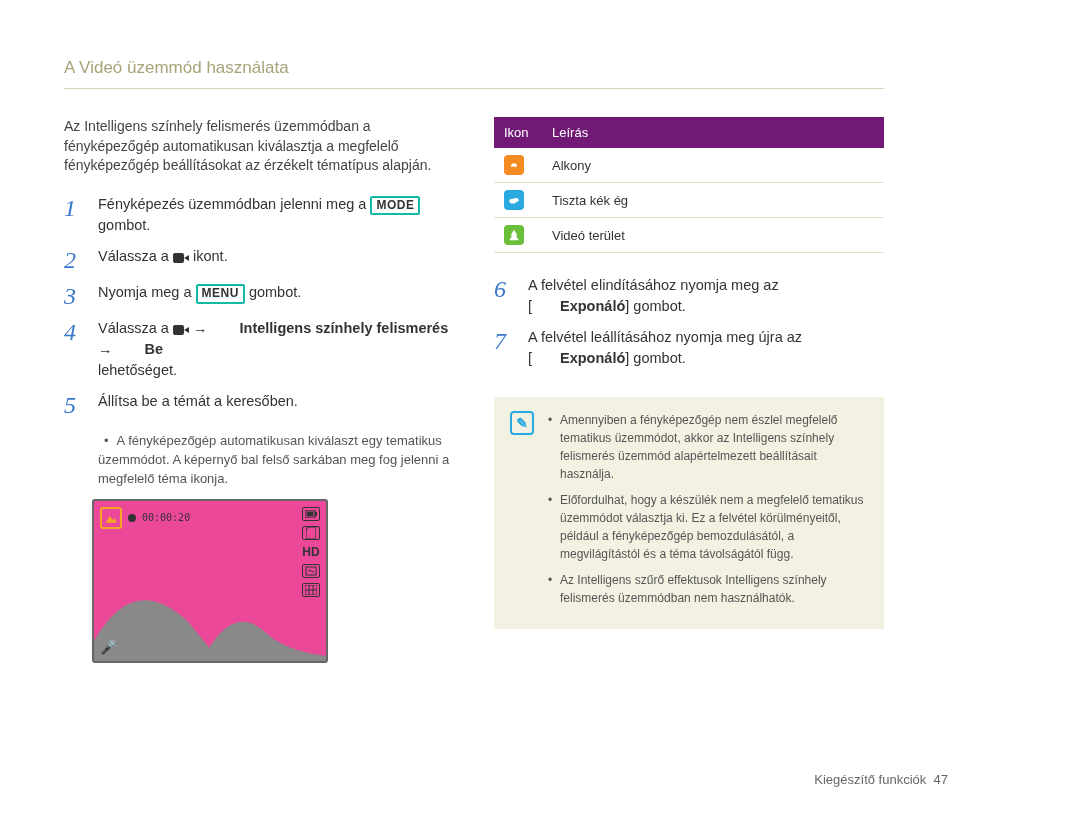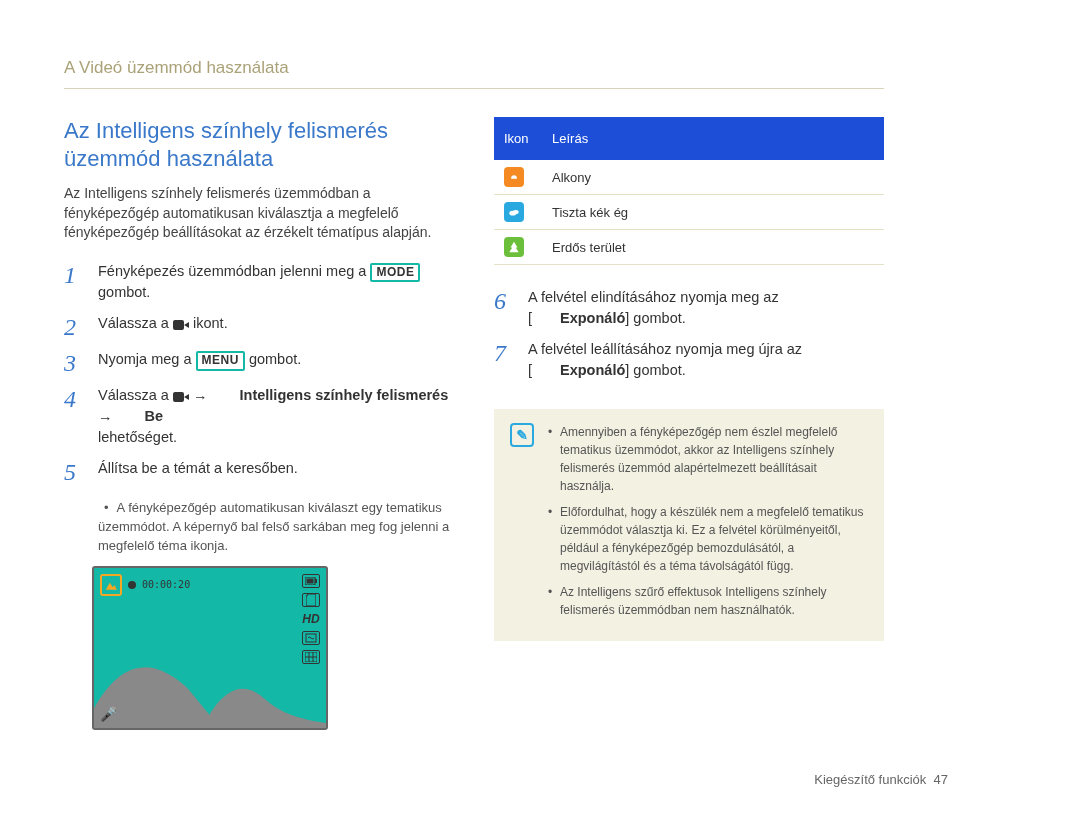--- a/index.html
+++ b/index.html
@@ -96,56 +96,56 @@
   }
 
   
   .camera-preview {
     width: 236px;
     height: 164px;
     border: 2px solid #666;
     border-radius: 3px;
     margin: 10px 0 0 28px;
     position: relative;
-    background: #14b8a6;
+    background: #ec4899;
     overflow: hidden;
   }
   .cp-top {
     position: absolute; top:6px; left:6px; right:6px;
     display:flex; align-items:center; gap:6px;
     font-family: monospace; font-size: 10px; color:#333;
   }
   .cp-scene {
     width:22px;height:22px;border:2px solid #f5a623;border-radius:3px;
     display:flex;align-items:center;justify-content:center;
   }
   .cp-scene svg{width:14px;height:14px;}
   .cp-rec { width:8px;height:8px;border-radius:50%;background:#333;}
   .cp-right-icons{
     position:absolute; top:6px; right:6px;
-    display:flex;flex-direction:column;gap:5px;align-items:flex-end;font-style:italic;
+    display:flex;flex-direction:column;gap:5px;align-items:flex-end;
   }
   .cp-right-icons > div{
     width:18px;height:14px;border:1.5px solid #333;border-radius:2px;
     font-size:8px;display:flex;align-items:center;justify-content:center;
     font-weight:700;
   }
   .cp-mountains{
     position:absolute;bottom:0;left:0;right:0;height:100px;
   }
   .cp-mountains svg{position:absolute;bottom:0;left:0;width:100%;height:100%;}
   .cp-mic{
     position:absolute;bottom:6px;left:6px;font-size:14px;color:#333;
   }
 
   
   .icon-table { width:100%; border-collapse: collapse; font-size: 13px; }
   .icon-table th {
-    background:#1d4ed8; color:#fff; text-align:left;
-    padding:14px 10px; font-weight:400;
+    background:#701a75; color:#fff; text-align:left;
+    padding:8px 10px; font-weight:400;
   }
   .icon-table td {
     border-bottom:1px solid #e6e2c8;
     padding:7px 10px; vertical-align:middle;
   }
   .icon-table td:first-child{width:48px;}
   .sq-ic{
     width:20px;height:20px;border-radius:4px;display:flex;
     align-items:center;justify-content:center;
   }
@@ -179,21 +179,20 @@
 </head>
 <body>
 
 <div class="page">
 
   <div class="doc-title">A Videó üzemmód használata</div>
 
   <div class="columns">
 
     <div class="col">
-      <div class="h2">Az Intelligens színhely felismerés üzemmód használata</div>
       <div class="intro">Az Intelligens színhely felismerés üzemmódban a fényképezőgép automatikusan kiválasztja a megfelelő fényképezőgép beállításokat az érzékelt tématípus alapján.</div>
 
       <ol class="steps">
         <li>
           <span class="step-num">1</span>
           <span class="step-body">
             <span>Fényképezés üzemmódban jelenni meg a </span><span class="btnlabel">MODE</span><span> gombot.</span>
           </span>
         </li>
         <li>
@@ -306,21 +305,21 @@
             <td>Tiszta kék ég</td>
           </tr>
           <tr>
             <td>
                 <div class="sq-ic ic-green">
                   <svg viewBox="0 0 24 24">
                     <path fill="#fff" d="M12 3 L18 13 H15 L20 21 H4 L9 13 H6 Z"></path>
                   </svg>
                 </div>
               </td>
-            <td>Erdős terület</td>
+            <td>Videó terület</td>
           </tr>
         </tbody>
       </table>
 
       <ol class="steps" style="margin-top:22px;">
         <li>
           <span class="step-num">6</span>
           <span class="step-body">
             <span>A felvétel elindításához nyomja meg az [</span><strong>Exponáló</strong><span>] gombot.</span>
           </span>

